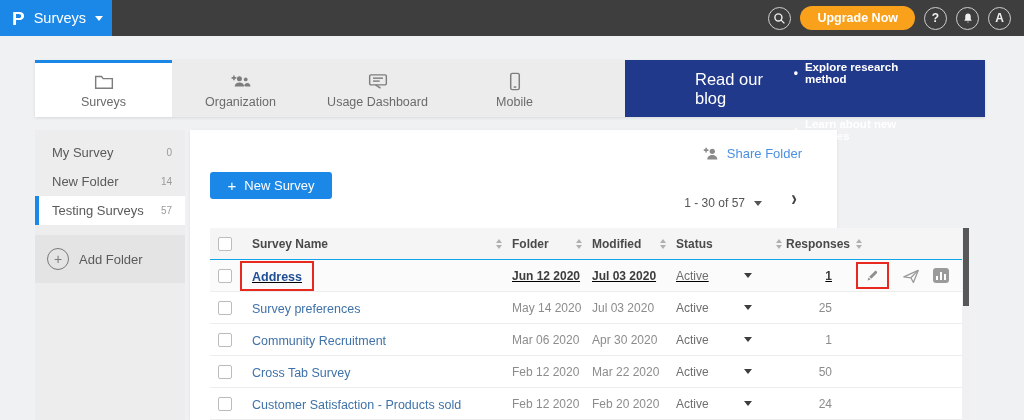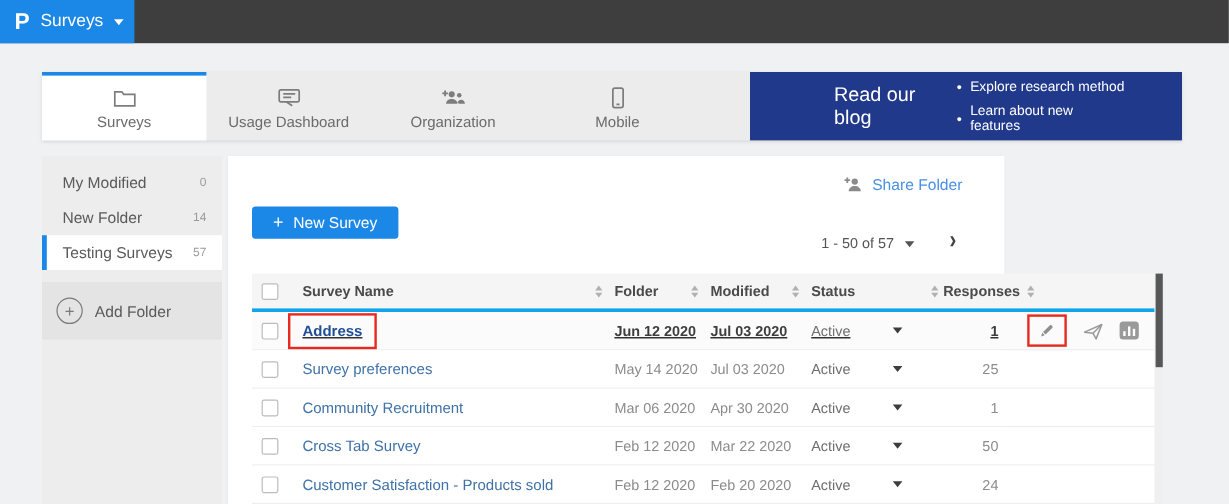--- a/index.html
+++ b/index.html
@@ -26,21 +26,21 @@
   .tabstrip { position:absolute; left:35px; top:60px; width:950px; height:57px; background:#ececec;
               display:flex; box-shadow:0 1px 3px rgba(0,0,0,.10); }
   .tab { width:137px; height:57px; display:flex; flex-direction:column; align-items:center;
          justify-content:center; gap:4px; border-top:3px solid transparent; cursor:pointer; }
   .tab.active { background:#fff; border-top-color:#1b87e6; }
   .tab-label { font-size:12.5px; color:#6b6b6b; }
   .tab-icon { height:20px; display:flex; align-items:center; justify-content:center; color:#7d7d7d; }
   .banner { margin-left:auto; width:360px; height:57px; background:#21398b; display:flex; align-items:center; }
   .banner-title { color:#fff; font-size:16.5px; margin-left:70px; }
   .banner-bullets { margin-left:auto; margin-right:48px; display:flex; flex-direction:column; gap:7px; }
-  .banner-bullet { color:#fff; font-size:11.5px; font-weight:normal; display:flex; gap:7px; align-items:center; }
+  .banner-bullet { color:#fff; font-size:11.5px; font-weight:bold; display:flex; gap:7px; align-items:center;margin-top:26px; }
   .banner-bullet::before { content:"•"; font-size:12px; }
 
   
   .sidebar { position:absolute; left:35px; top:130px; width:150px; height:290px; background:#ededed; padding-top:8px; }
   .folder-item { height:29px; display:flex; align-items:center; padding:0 13px; cursor:pointer;
                  border-left:4px solid transparent; }
   .folder-item.active { background:#fff; border-left-color:#1b87e6; }
   .folder-label { font-size:13px; color:#5a5a5a; }
   .folder-count { margin-left:auto; font-size:10px; color:#9a9a9a; }
   .add-folder { margin-top:10px; height:48px; background:#e4e4e4; display:flex; align-items:center;
@@ -61,21 +61,21 @@
   .pager { position:absolute; top:66px; right:75px; display:flex; align-items:center; gap:9px; cursor:pointer; }
   .pager-label { font-size:12px; color:#555; }
   .pager .caret { border-top-color:#555; }
   .next-btn { position:absolute; top:60px; right:40px; font-size:17px; color:#444; cursor:pointer;
               font-weight:bold; transform:scaleY(1.25); }
 
   
   .table { position:absolute; left:20px; top:98px; width:752px; }
   .trow { display:grid; grid-template-columns:42px 260px 80px 84px 110px 68px 108px;
           align-items:center; height:32px; }
-  .thead { background:#f5f5f5; border-bottom:3px solid #0ea5e9; }
+  .thead { background:#f5f5f5; border-bottom:1px solid #0ea5e9; }
   .th { font-size:12px; font-weight:bold; color:#4a4a4a; display:flex; align-items:center; }
   .tbody .trow { border-bottom:1px solid #ededed; background:#fff; }
   .tbody .trow.highlighted { background:#fbfbfb;text-decoration:underline; }
   .cell-check { display:flex; justify-content:flex-start; padding-left:8px; }
   .checkbox { width:14px; height:14px; border:1px solid #bcbcbc; border-radius:2px; background:#fff; cursor:pointer; }
   .sort { display:inline-flex; flex-direction:column; gap:2px; margin-left:auto; margin-right:10px; cursor:pointer; }
   .sort i { width:0; height:0; border-left:3.5px solid transparent; border-right:3.5px solid transparent; }
   .sort .up { border-bottom:4px solid #b0b0b0; }
   .sort .dn { border-top:4px solid #b0b0b0; }
   .name-cell { display:flex; align-items:center; }
@@ -102,76 +102,97 @@
 </style>
 </head>
 <body>
 
 <div class="topbar">
   <div class="logo-box">
     <span class="logo-glyph">P</span>
     <span class="product-label">Surveys</span>
     <span class="caret"></span>
   </div>
+  <div class="topbar-right">
+    <div class="circle-btn">
+      <svg width="13" height="13" viewBox="0 0 24 24" fill="none" stroke="#f0f0f0" stroke-width="2.6">
+          <circle cx="10" cy="10" r="6.5"></circle>
+          <line x1="15" y1="15" x2="21" y2="21"></line>
+        </svg>
+    </div>
+    <button class="upgrade-btn"><span>Upgrade Now</span></button>
+    <div class="circle-btn">
+        <span>?</span>
+      </div>
+    <div class="circle-btn">
+      <svg width="12" height="13" viewBox="0 0 24 24" fill="#f0f0f0">
+          <path d="M12 2c-3.3 0-5.5 2.6-5.5 6v5l-2 3.5h15L17.5 13V8c0-3.4-2.2-6-5.5-6z"></path>
+          <path d="M9.8 18.5a2.3 2.3 0 0 0 4.4 0z"></path>
+        </svg>
+    </div>
+    <div class="circle-btn">
+        <span>A</span>
+      </div>
+  </div>
 </div>
 
 <div class="tabstrip">
   <div class="tab active">
     <span class="tab-icon">
       <svg width="20" height="17" viewBox="0 0 24 20" fill="none" stroke="#7d7d7d" stroke-width="1.7">
           <path d="M2 4h7l2 2.5h11V18H2z"></path>
         </svg>
     </span>
     <span class="tab-label">Surveys</span>
-  </div>
-  <div class="tab">
-    <span class="tab-icon">
-      <svg width="20" height="17" viewBox="0 0 24 20" fill="none" stroke="#7d7d7d" stroke-width="1.7">
-          <rect x="2" y="2" width="20" height="12" rx="1.5"></rect>
-          <line x1="6" y1="6" x2="18" y2="6"></line>
-          <line x1="6" y1="9.5" x2="14" y2="9.5"></line>
-          <line x1="9" y1="14" x2="15" y2="18"></line>
-        </svg>
-    </span>
-    <span class="tab-label">Usage Dashboard</span>
   </div>
   <div class="tab">
     <span class="tab-icon">
       <svg width="22" height="16" viewBox="0 0 28 20" fill="#7d7d7d">
           <circle cx="12" cy="7" r="3.2"></circle>
           <path d="M6 17c0-3 2.7-5 6-5s6 2 6 5z"></path>
           <circle cx="20" cy="8" r="2.4"></circle>
           <path d="M18 16c.5-2 2-3.4 4-3.4 2.4 0 4 1.8 4 4.4h-6z"></path>
           <path d="M4 3h2v2h2v2H6v2H4V7H2V5h2z"></path>
         </svg>
     </span>
     <span class="tab-label">Organization</span>
   </div>
   <div class="tab">
     <span class="tab-icon">
+      <svg width="20" height="17" viewBox="0 0 24 20" fill="none" stroke="#7d7d7d" stroke-width="1.7">
+          <rect x="2" y="2" width="20" height="12" rx="1.5"></rect>
+          <line x1="6" y1="6" x2="18" y2="6"></line>
+          <line x1="6" y1="9.5" x2="14" y2="9.5"></line>
+          <line x1="9" y1="14" x2="15" y2="18"></line>
+        </svg>
+    </span>
+    <span class="tab-label">Usage Dashboard</span>
+  </div>
+  <div class="tab">
+    <span class="tab-icon">
       <svg width="12" height="19" viewBox="0 0 14 22" fill="none" stroke="#7d7d7d" stroke-width="1.7">
           <rect x="2" y="1.5" width="10" height="19" rx="2"></rect>
           <line x1="5.5" y1="17.5" x2="8.5" y2="17.5"></line>
         </svg>
     </span>
     <span class="tab-label">Mobile</span>
   </div>
   <div class="banner">
     <span class="banner-title">Read our blog</span>
     <div class="banner-bullets">
       <span class="banner-bullet">Explore research method</span>
       <span class="banner-bullet">Learn about new features</span>
     </div>
   </div>
 </div>
 
 <div class="sidebar">
   <div>
   <div class="folder-item">
-    <span class="folder-label">My Modified</span>
+    <span class="folder-label">My Survey</span>
     <span class="folder-count">0</span>
   </div>
 
   <div class="folder-item">
     <span class="folder-label">New Folder</span>
     <span class="folder-count">14</span>
   </div>
 
   <div class="folder-item active">
     <span class="folder-label">Testing Surveys</span>
@@ -194,21 +215,21 @@
       </svg>
     <span class="share-folder-label">Share Folder</span>
   </div>
 
   <button class="new-survey-btn">
     <span style="font-size:15px;">+</span>
     <span>New Survey</span>
   </button>
 
   <div class="pager">
-    <span class="pager-label">1 - 50 of 57</span>
+    <span class="pager-label">1 - 30 of 57</span>
     <span class="caret"></span>
   </div>
   <span class="next-btn">›</span>
 
   <div class="table">
     <div class="trow thead">
       <div class="cell-check">
           <div class="checkbox"></div>
         </div>
       <div class="th">

